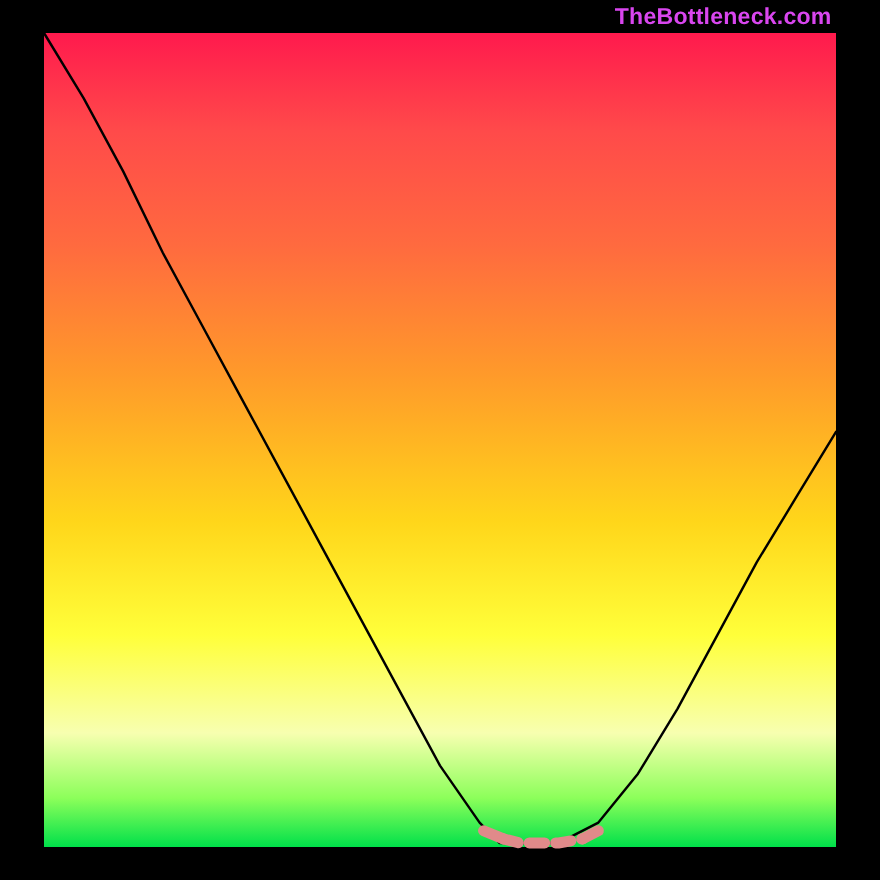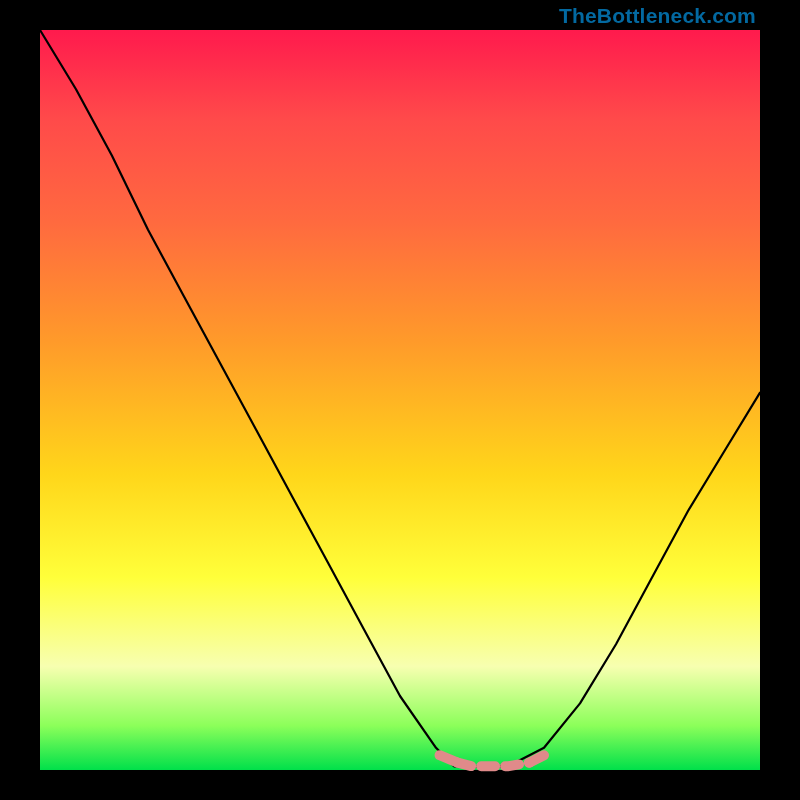--- a/index.html
+++ b/index.html
@@ -36,21 +36,21 @@
       #ffff3a 74%,
       #f7ffb0 86%,
       #8cff5a 94%,
       #00e04a 100%
     );
   }
   .watermark {
     position: absolute;
     top: 4px;
     right: 44px;
-    color: #0369a1;
+    color: #d946ef;
     font-size: 21px;
     font-weight: 600;
     letter-spacing: 0.2px;
   }
   svg.curves {
     position: absolute;
     left: 40px;
     top: 30px;
     width: 720px;
     height: 740px;

